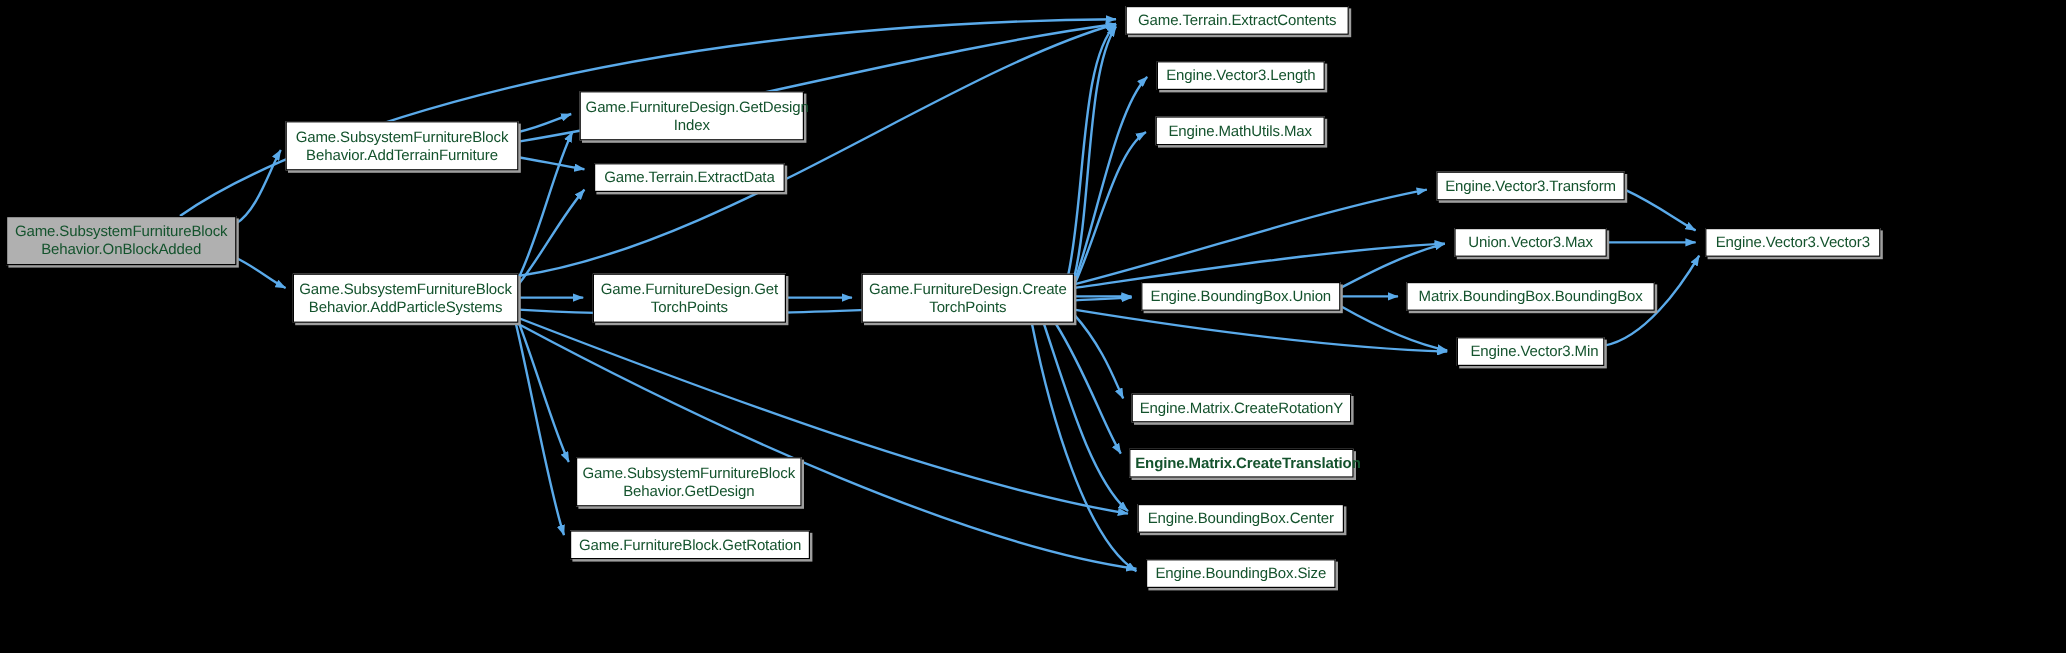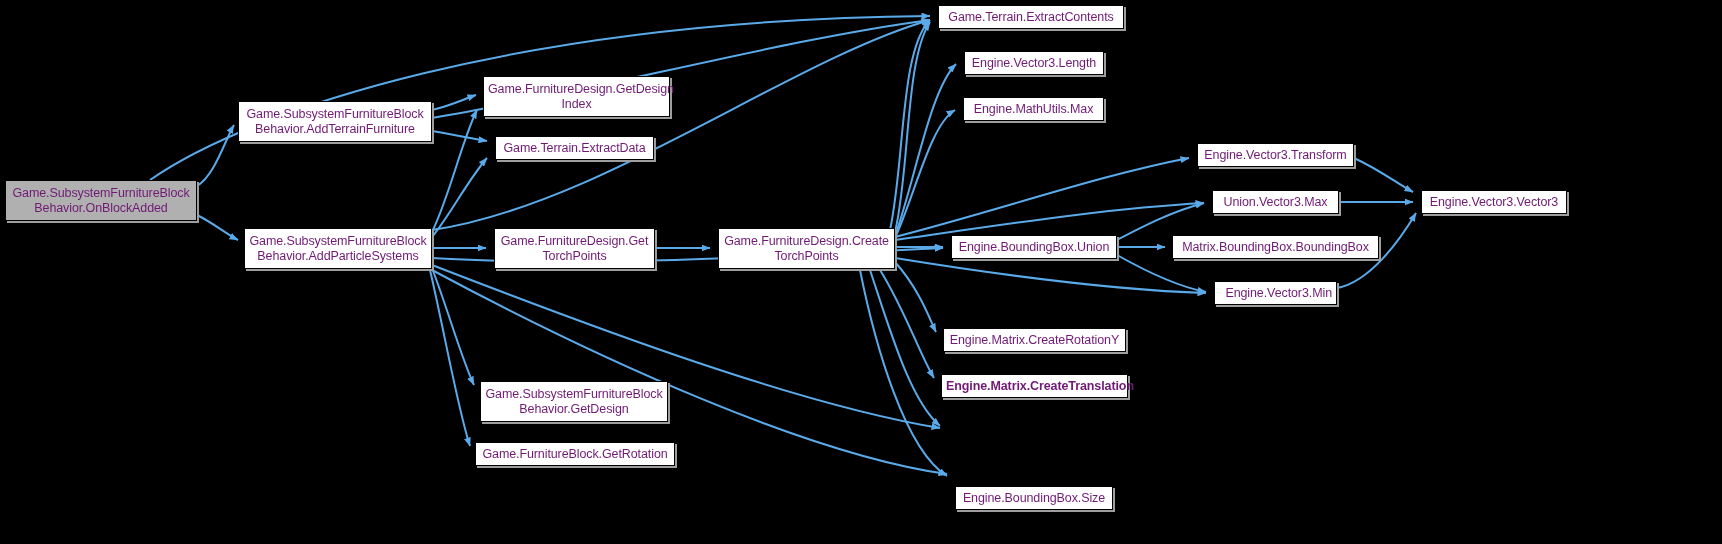--- a/index.html
+++ b/index.html
@@ -32,21 +32,21 @@
   .node {
     position: absolute;
     box-sizing: border-box;
     background: #ffffff;
     border: 1px solid #000000;
     box-shadow: 2px 2px 0 0 #9e9e9e;
     display: flex;
     align-items: center;
     justify-content: center;
     text-align: center;
-    color: #701a75;
+    color: #14532d;
     font-size: 12.5px;
     line-height: 15px;
     letter-spacing: -0.1px;
     white-space: pre-line;
     padding: 0 4px;
   }
   .node.root {
     background: #b0b0b0;
     border: 1px solid #000000;
   }
@@ -119,20 +119,21 @@
 Behavior.GetDesign</span></div>
       <div class="node" style="left: 475px; top: 442px; width: 200px; height: 24px;"><span class="node-label">Game.FurnitureBlock.GetRotation</span></div>
       <div class="node" style="left: 718px; top: 228px; width: 177px; height: 41px;"><span class="node-label">Game.FurnitureDesign.Create
 TorchPoints</span></div>
       <div class="node" style="left: 938px; top: 5px; width: 186px; height: 24px;"><span class="node-label">Game.Terrain.ExtractContents</span></div>
       <div class="node" style="left: 964px; top: 51px; width: 140px; height: 24px;"><span class="node-label">Engine.Vector3.Length</span></div>
       <div class="node" style="left: 963px; top: 97px; width: 141px; height: 24px;"><span class="node-label">Engine.MathUtils.Max</span></div>
       <div class="node" style="left: 951px; top: 235px; width: 166px; height: 24px;"><span class="node-label">Engine.BoundingBox.Union</span></div>
       <div class="node" style="left: 943px; top: 328px; width: 183px; height: 24px;"><span class="node-label">Engine.Matrix.CreateRotationY</span></div>
       <div class="node" style="left: 941px; top: 374px; width: 187px; height: 24px; font-weight: bold;"><span class="node-label">Engine.Matrix.CreateTranslation</span></div>
-      <div class="node" style="left: 955px; top: 486px; width: 158px; height: 24px;"><span class="node-label">Engine.BoundingBox.Size</span></div>
+      <div class="node" style="left: 948px; top: 420px; width: 172px; height: 24px;"><span class="node-label">Engine.BoundingBox.Center</span></div>
+      <div class="node" style="left: 955px; top: 466px; width: 158px; height: 24px;"><span class="node-label">Engine.BoundingBox.Size</span></div>
       <div class="node" style="left: 1197px; top: 143px; width: 157px; height: 24px;"><span class="node-label">Engine.Vector3.Transform</span></div>
       <div class="node" style="left: 1212px; top: 190px; width: 127px; height: 24px;"><span class="node-label">Union.Vector3.Max</span></div>
       <div class="node" style="left: 1172px; top: 235px; width: 207px; height: 24px;"><span class="node-label">Matrix.BoundingBox.BoundingBox</span></div>
       <div class="node" style="left: 1214px; top: 281px; width: 123px; height: 24px; text-align: right;"><span class="node-label">Engine.Vector3.Min</span></div>
       <div class="node" style="left: 1421px; top: 190px; width: 146px; height: 24px;"><span class="node-label">Engine.Vector3.Vector3</span></div>
     </div>
 </div>
 
 </body></html>

